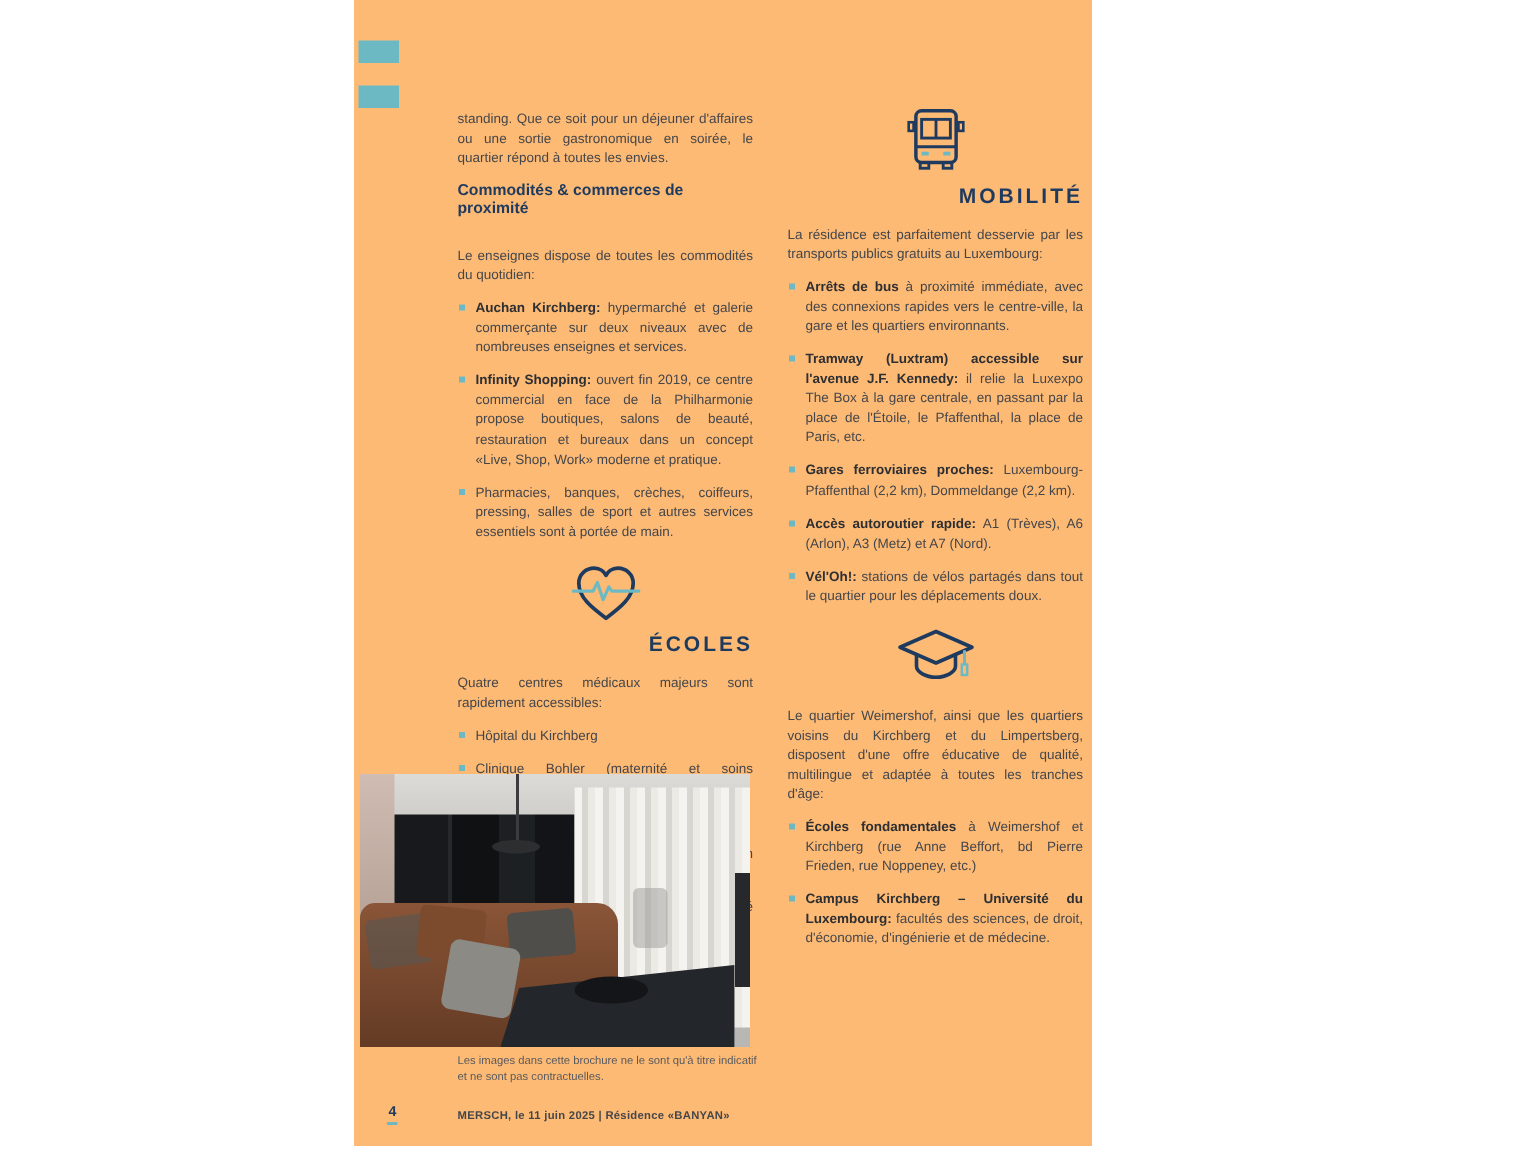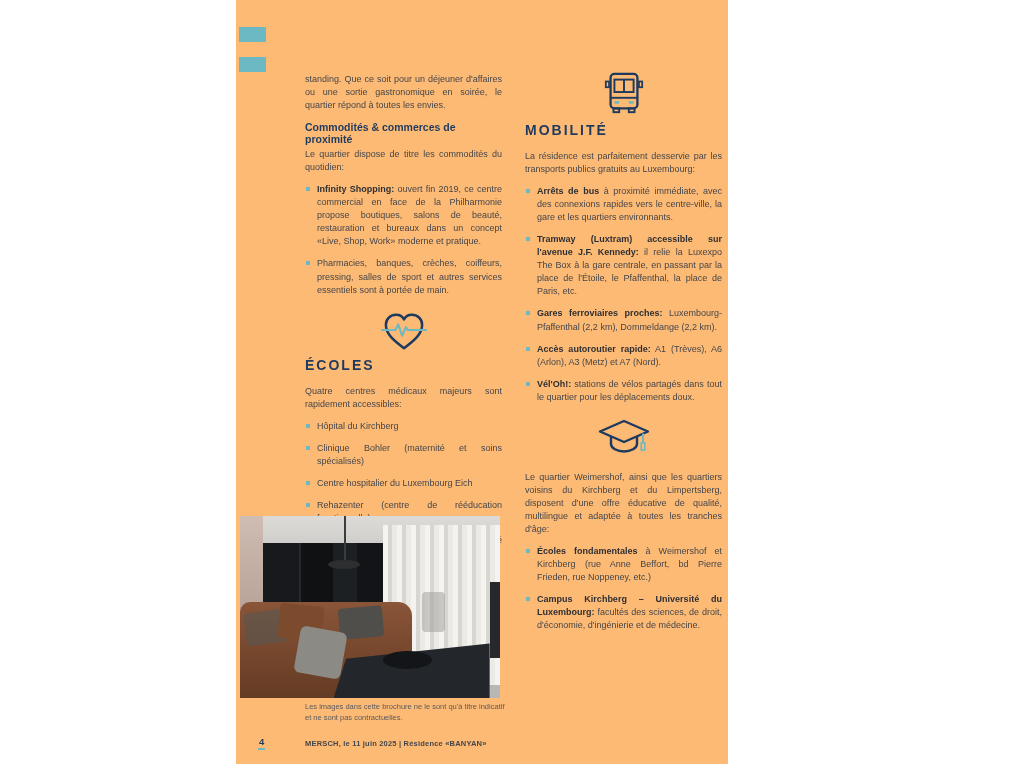--- a/index.html
+++ b/index.html
@@ -7,32 +7,32 @@
     font-family:"Liberation Sans",sans-serif;}
   .page{position:absolute;left:236px;top:0;width:492px;height:764px;background:#fdba74;}
   .tab{position:absolute;left:3px;width:27px;height:15px;background:#6cb9c3;}
   .tab.t1{top:27px}.tab.t2{top:57px}
 
   .col{position:absolute;width:197px;}
   .col-left{left:69px;top:73px;}
   .col-right{left:289px;top:56px;}
 
   p.body{font-size:9px;line-height:1.45;color:#45464b;text-align:justify;margin-bottom:9px;}
-  h3.subhead{font-size:10.5px;color:#1e3a5f;margin:5px 0 3px;font-weight:bold;}
+  h3.subhead{font-size:10.5px;color:#1e3a5f;margin:5px 0 19px;font-weight:bold;}
 
   ul{list-style:none;margin-bottom:2px;}
   li.bullet{display:flex;margin-bottom:9px;}
   .marker{flex:0 0 4px;width:4px;height:4px;background:#6cb9c3;margin:4px 7px 0 1px;}
   .bullet-text{font-size:9px;line-height:1.45;color:#45464b;text-align:justify;flex:1;}
   .bullet-text b{color:#2e2f33;}
   .bullet-text b:empty{display:none;}
 
   .icon-block{text-align:center;margin:13px 0 10px;}
   .section-title{font-size:14px;font-weight:bold;color:#1e3a5f;letter-spacing:2px;
-    margin-top:5px;margin-bottom:12px;text-align:left;}
+    margin-top:5px;margin-bottom:12px;text-align:right;}
 
   
   .photo{position:absolute;left:4px;top:516px;width:260px;height:182px;overflow:hidden;background:#b9b7b3;}
   .photo>div{position:absolute;}
   .ph-ceiling{left:0;top:0;right:0;height:32%;background:linear-gradient(#dcdbd8,#c2c0bc);}
   .ph-wall-left{left:0;top:0;width:9%;height:78%;background:linear-gradient(#cfbcb2,#ad978b);}
   .ph-kitchen{left:9%;top:15%;width:46%;height:47%;
     background:linear-gradient(90deg,#17191c 0 30%,#26292c 30% 32%,#0f1113 32% 58%,#1d2023 58% 78%,#121417 78% 100%);}
   .ph-counter{left:9%;top:56%;width:46%;height:6%;background:#e3e1dc;}
   .ph-curtain{left:55%;top:5%;width:45%;height:88%;
@@ -64,24 +64,28 @@
 
 <div class="page">
 
   <div class="tab t1"></div>
   <div class="tab t2"></div>
 
   <div class="col col-left">
     <p class="body">standing. Que ce soit pour un déjeuner d'affaires ou une sortie gastronomique en soirée, le quartier répond à toutes les envies.</p>
 
     <h3 class="subhead">Commodités &amp; commerces de proximité</h3>
-    <p class="body">Le quartier dispose de titre les commodités du quotidien:</p>
-
-    <ul>
-
+    <p class="body">Le enseignes dispose de toutes les commodités du quotidien:</p>
+
+    <ul>
+
+        <li class="bullet">
+          <span class="marker"></span>
+          <span class="bullet-text"><b>Auchan Kirchberg:</b><span> hypermarché et galerie commerçante sur deux niveaux avec de nombreuses enseignes et services.</span></span>
+        </li>
 
         <li class="bullet">
           <span class="marker"></span>
           <span class="bullet-text"><b>Infinity Shopping:</b><span> ouvert fin 2019, ce centre commercial en face de la Philharmonie propose boutiques, salons de beauté, restauration et bureaux dans un concept «Live, Shop, Work» moderne et pratique.</span></span>
         </li>
 
         <li class="bullet">
           <span class="marker"></span>
           <span class="bullet-text"><span>Pharmacies, banques, crèches, coiffeurs, pressing, salles de sport et autres services essentiels sont à portée de main.</span></span>
         </li>

